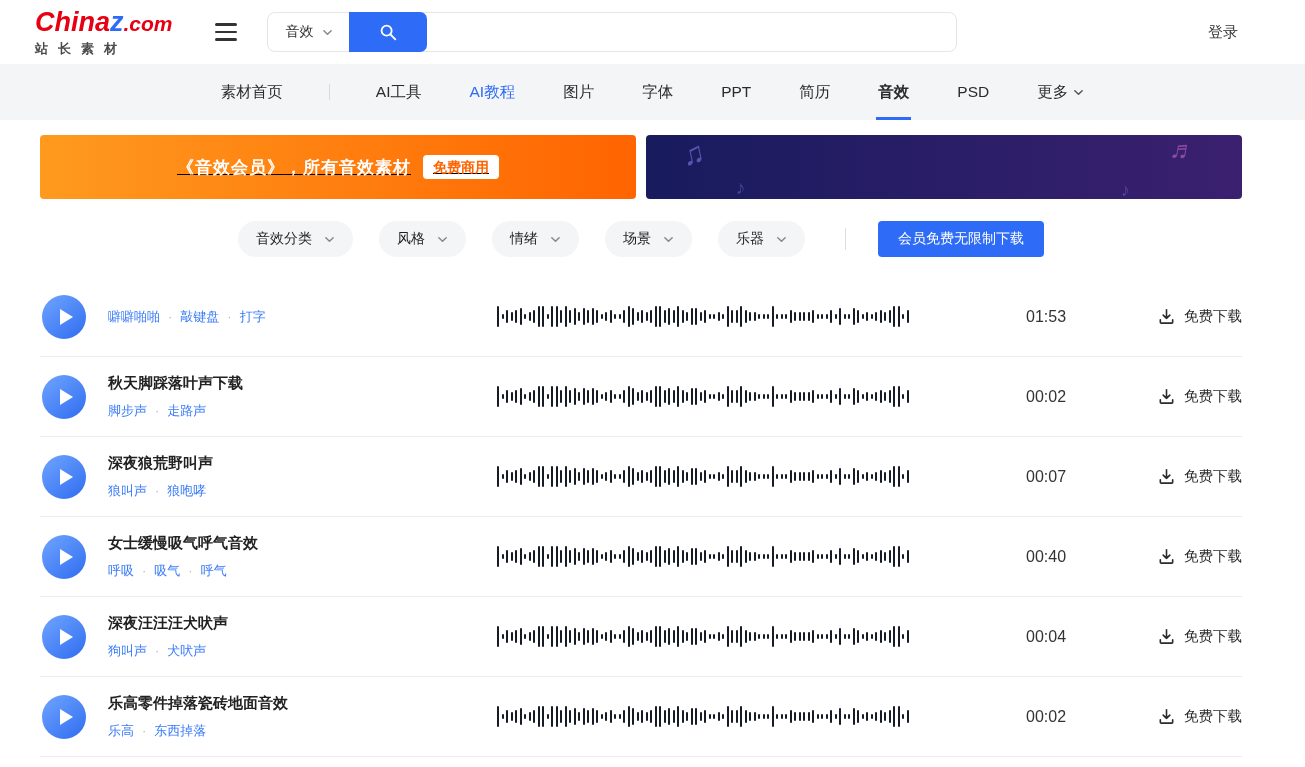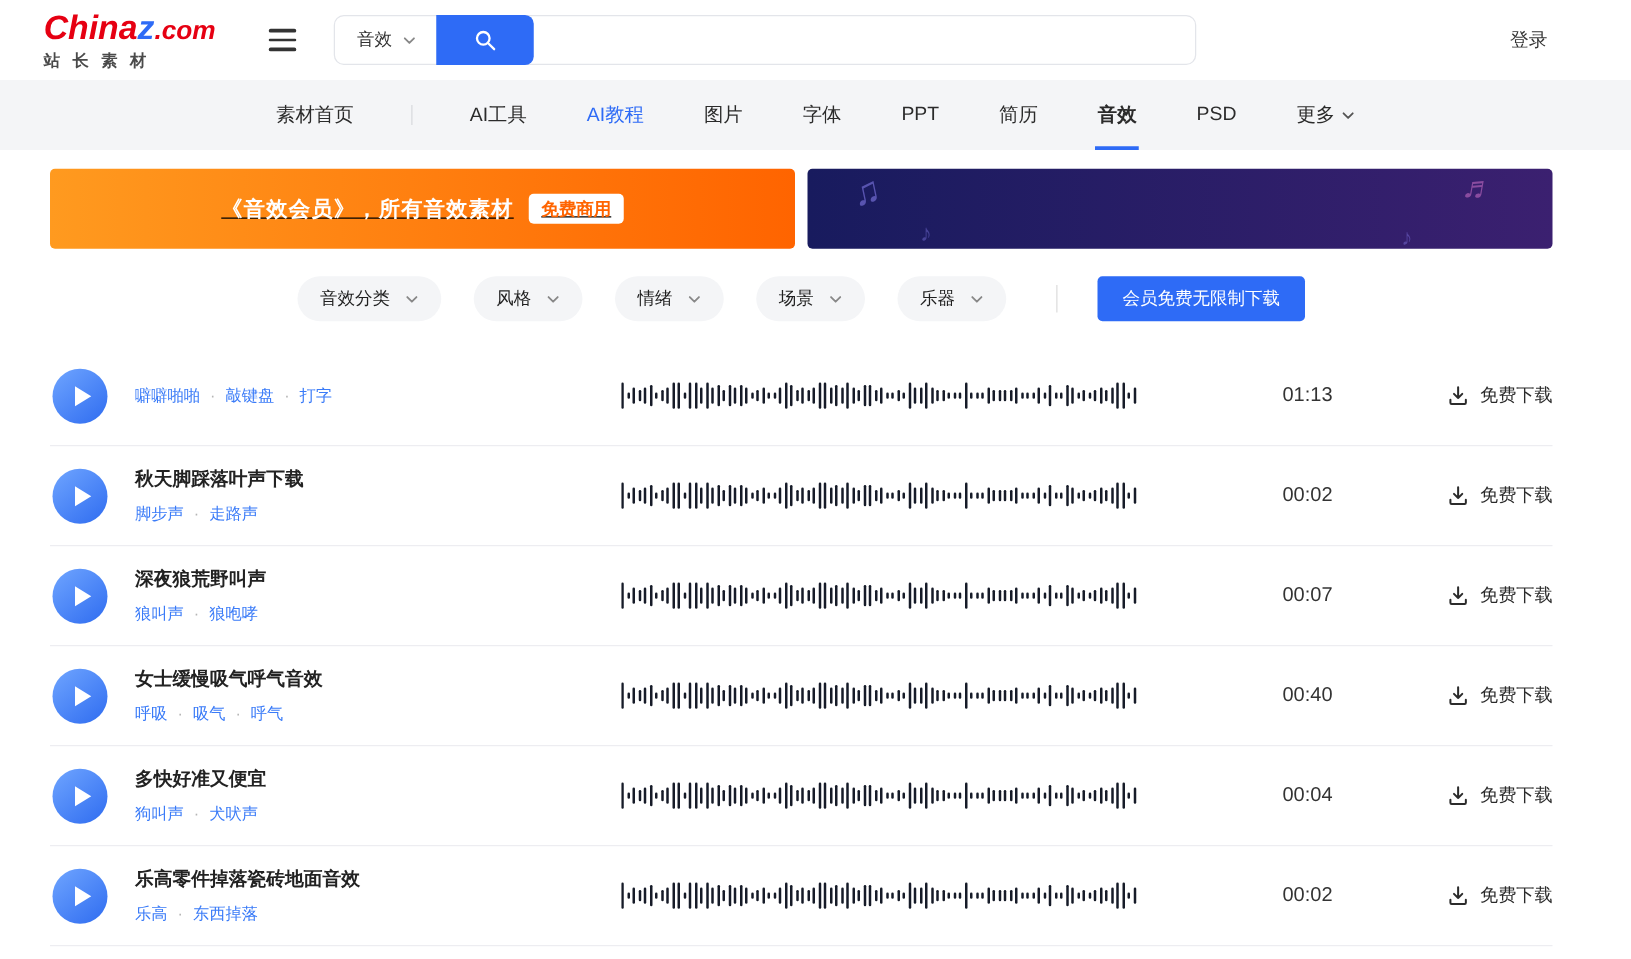--- a/index.html
+++ b/index.html
@@ -294,21 +294,21 @@
           <span class="bar" style="height: 5px;"></span>
           <span class="bar" style="height: 9px;"></span>
           <span class="bar" style="height: 13px;"></span>
           <span class="bar" style="height: 9px;"></span>
           <span class="bar" style="height: 13px;"></span>
           <span class="bar" style="height: 21px;"></span>
           <span class="bar" style="height: 21px;"></span>
           <span class="bar" style="height: 5px;"></span>
           <span class="bar" style="height: 13px;"></span>
         </div>
-    <div class="duration">01:13</div>
+    <div class="duration">01:53</div>
     <div class="download">
       <svg class="dl-icon" viewBox="0 0 20 20">
         <path d="M10 3v9M6.5 8.5L10 12l3.5-3.5" fill="none" stroke="currentColor" stroke-width="1.7" stroke-linecap="round" stroke-linejoin="round"></path>
         <path d="M3.5 13.5v2.5a1 1 0 0 0 1 1h11a1 1 0 0 0 1-1v-2.5" fill="none" stroke="currentColor" stroke-width="1.7" stroke-linecap="round"></path>
       </svg>
       <span class="dl-label">免费下载</span>
     </div>
   </div>
       <div class="sound-row">
     <div class="play-btn">
@@ -655,21 +655,21 @@
         <path d="M3.5 13.5v2.5a1 1 0 0 0 1 1h11a1 1 0 0 0 1-1v-2.5" fill="none" stroke="currentColor" stroke-width="1.7" stroke-linecap="round"></path>
       </svg>
       <span class="dl-label">免费下载</span>
     </div>
   </div>
       <div class="sound-row">
     <div class="play-btn">
       <span class="play-tri"></span>
     </div>
     <div class="sound-info">
-      <div class="sound-title">多快好准又便宜</div>
+      <div class="sound-title">深夜汪汪汪犬吠声</div>
       <div class="sound-tags">
             <span class="tag">狗叫声</span>
             <span class="tag-dot">·</span>
             <span class="tag">犬吠声</span>
           </div>
     </div>
     <div class="waveform">
           <span class="bar" style="height: 21px;"></span>
           <span class="bar" style="height: 5px;"></span>
           <span class="bar" style="height: 13px;"></span>

